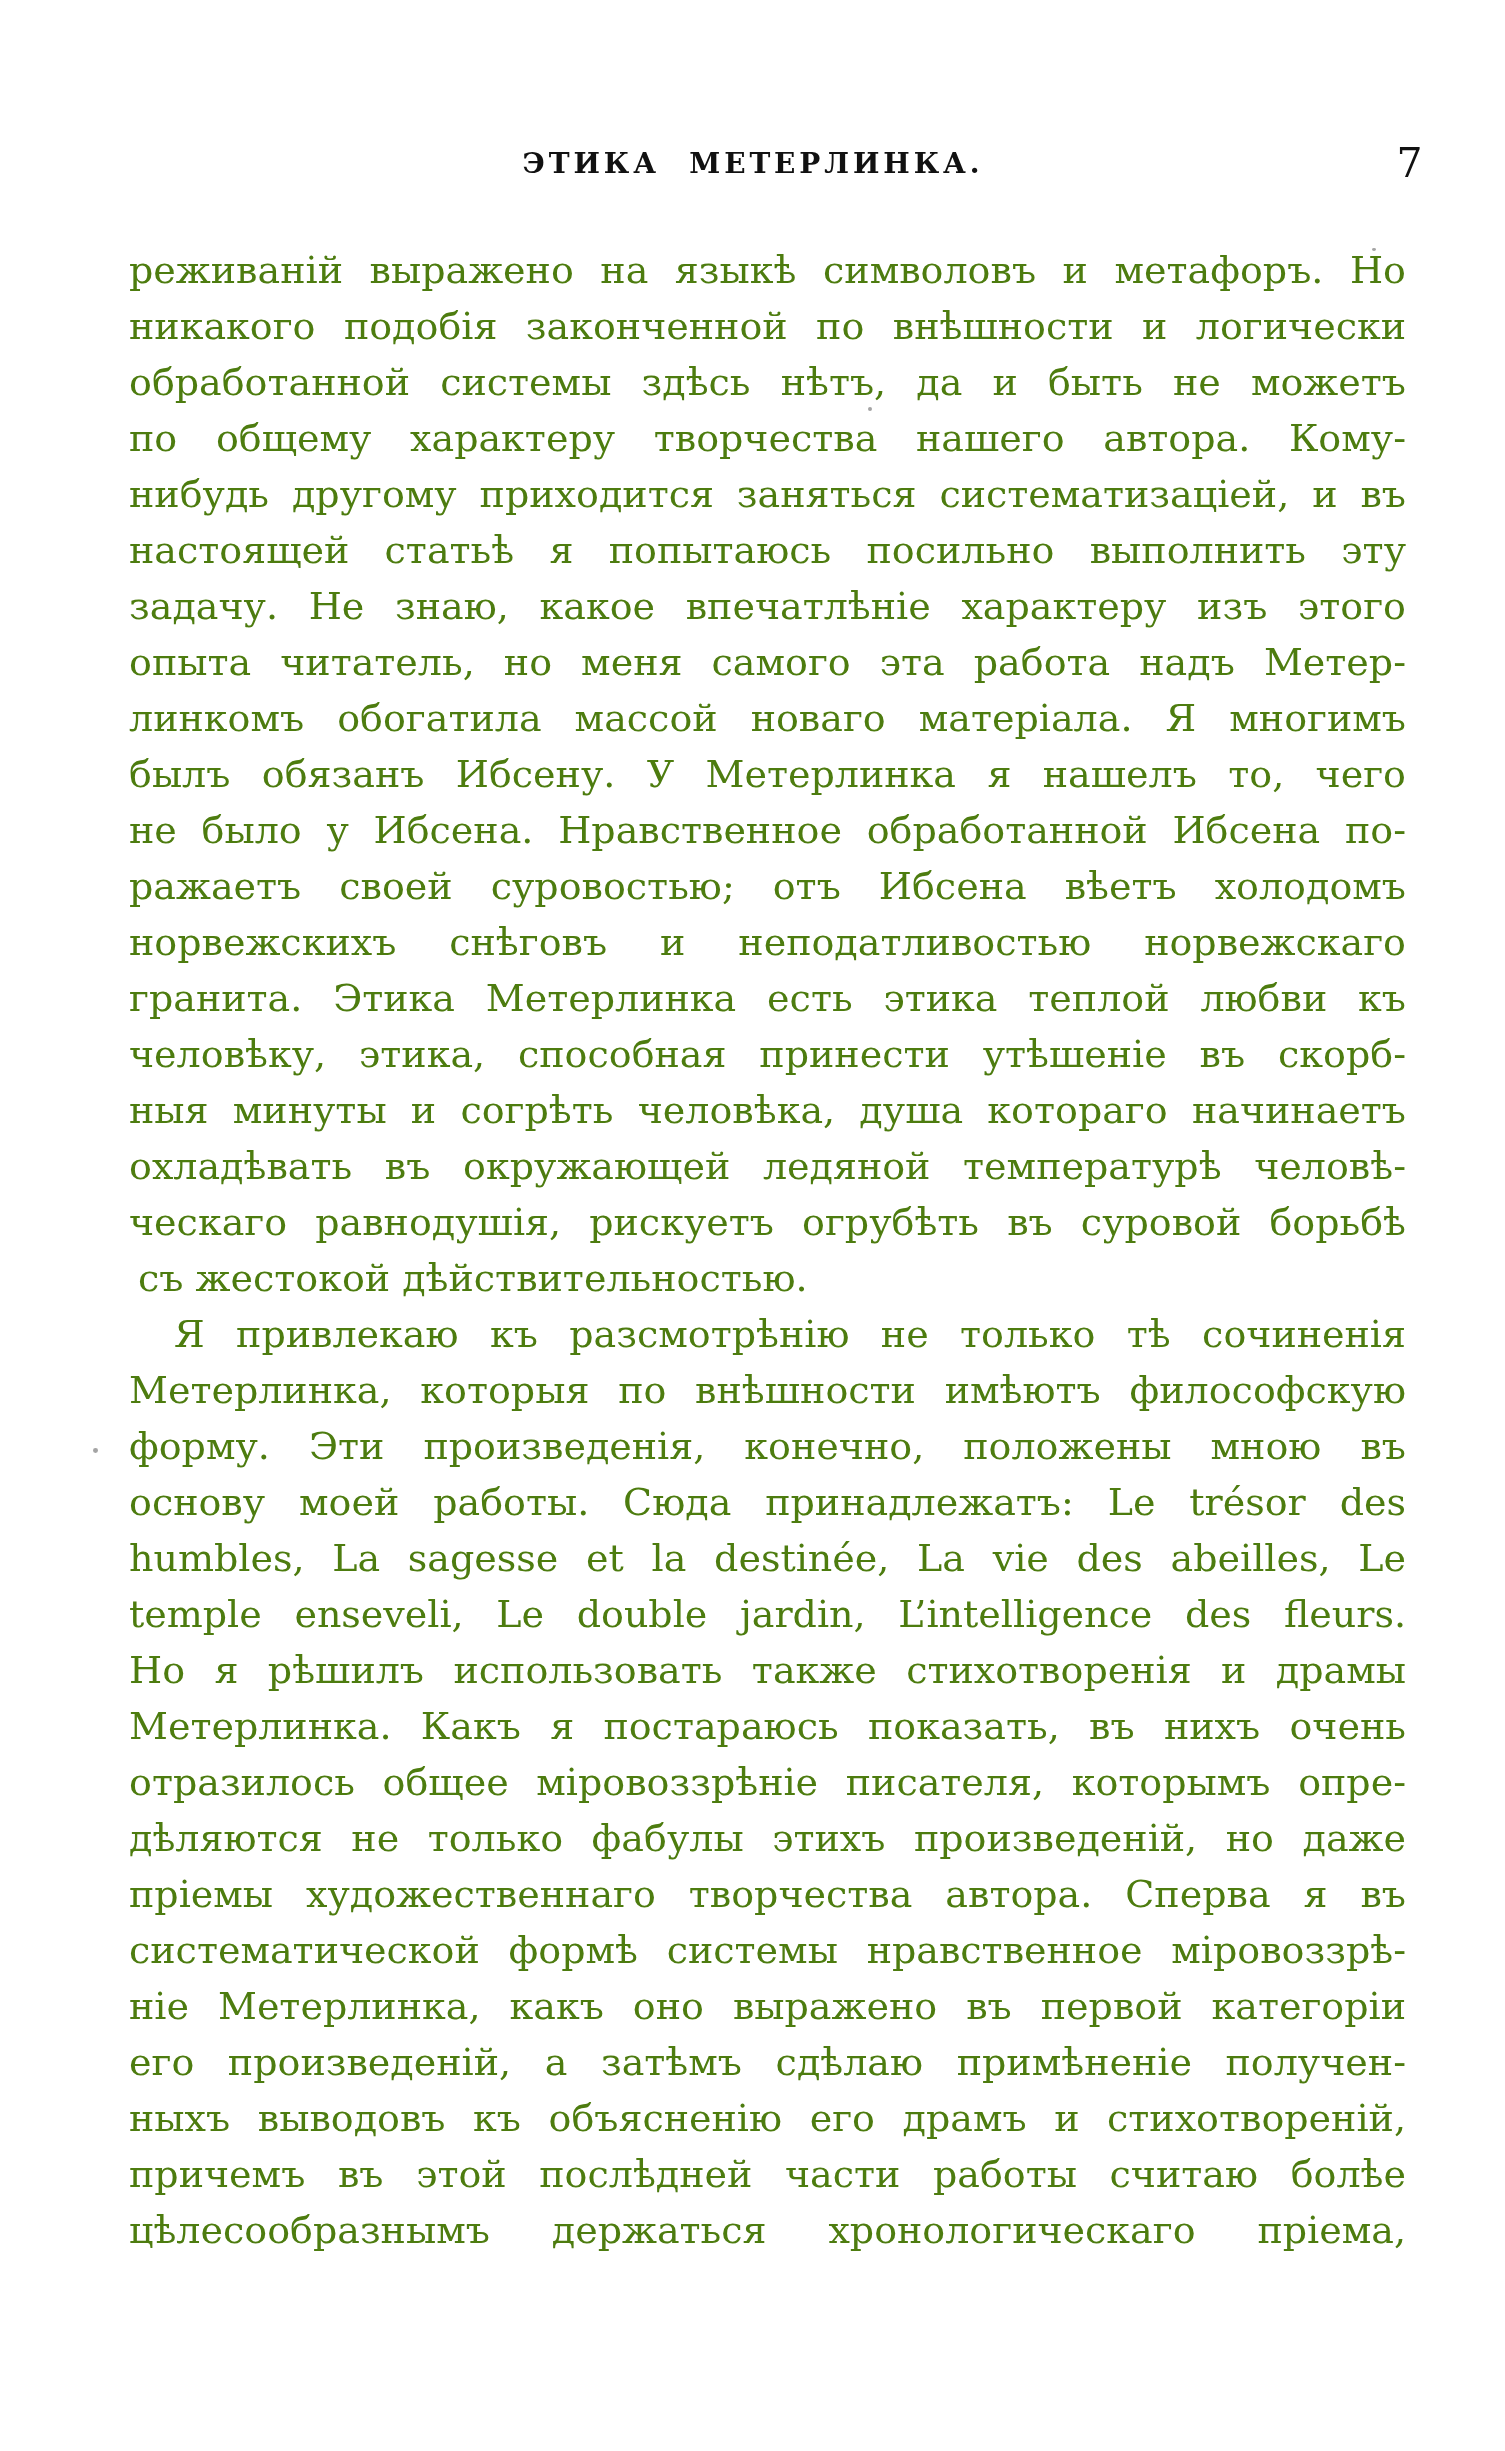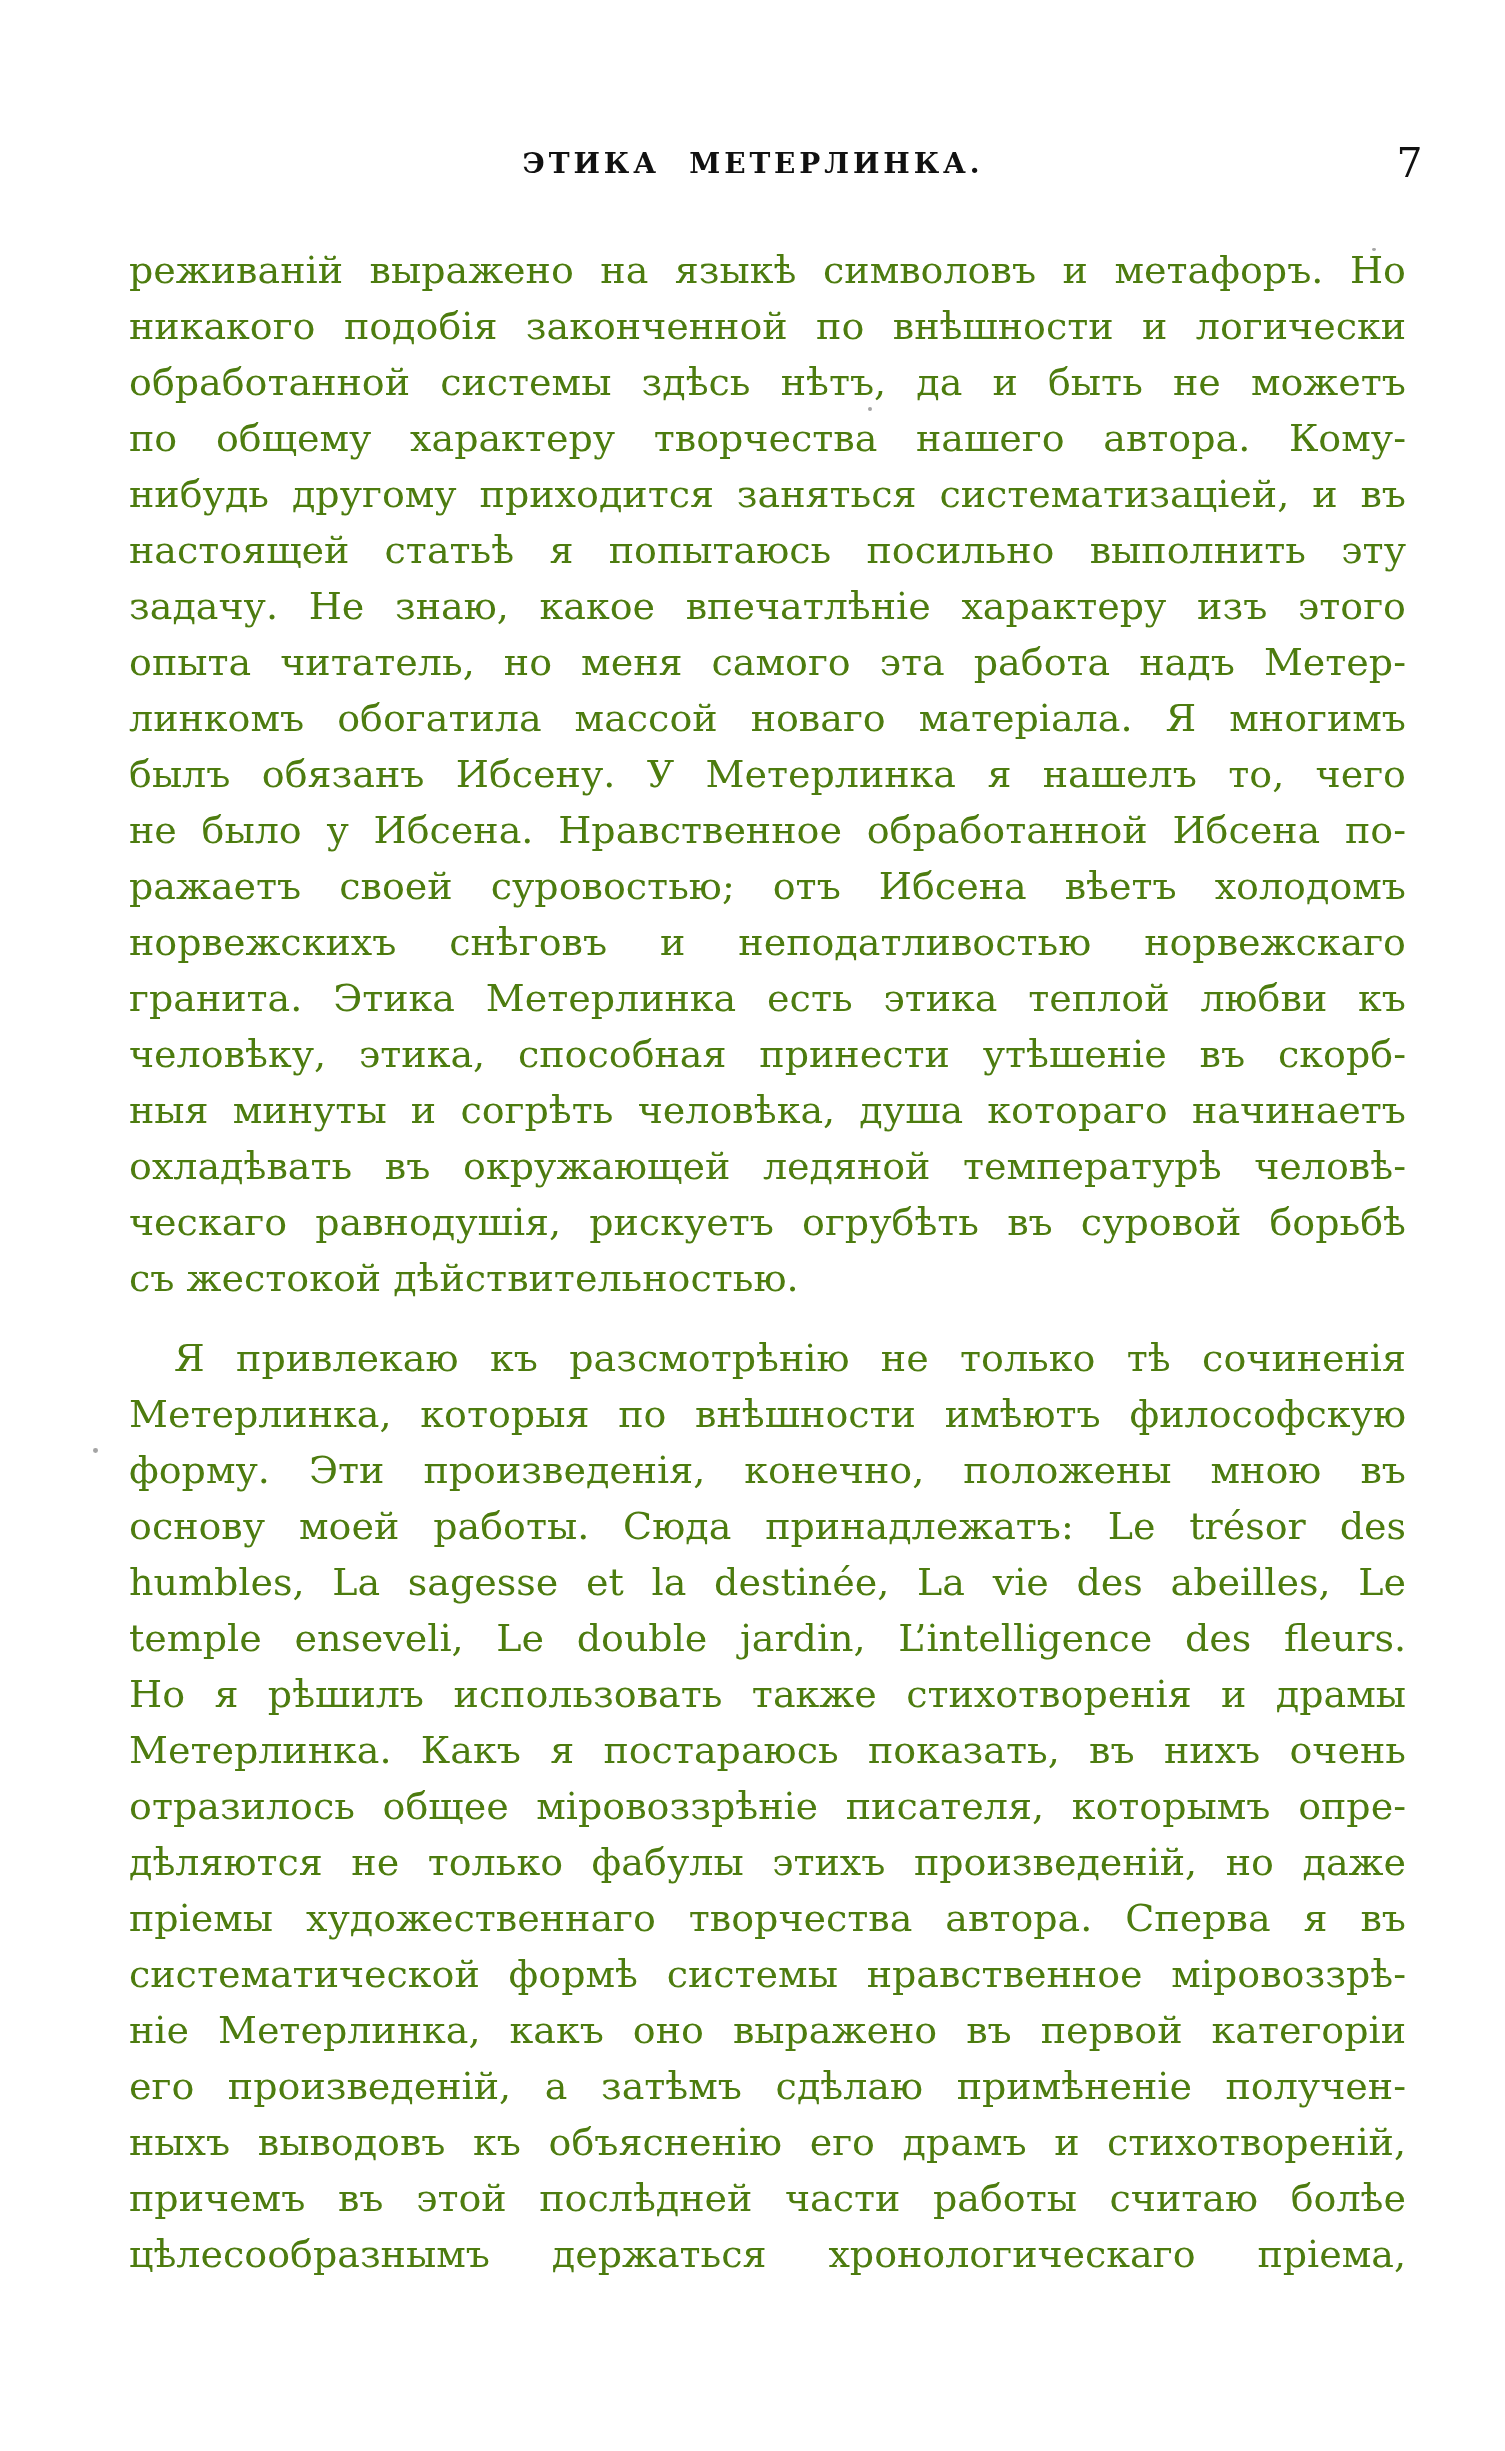--- a/index.html
+++ b/index.html
@@ -50,24 +50,24 @@
     height: 56px;
     white-space: normal;
     overflow: hidden;
     text-align: justify;
     text-align-last: justify;
     color: #4d7c0f;
   }
   .text-line.left {
     text-align: left;
     text-align-last: left;
+    margin-left: 9px;
   }
   .text-line.indent {
     padding-left: 45px;
-    margin-top: 24px;
   }
   
   .speck {
     position: absolute;
     background: #5a5a5a;
     border-radius: 50%;
     opacity: 0.55;
   }
 </style>
 </head>

